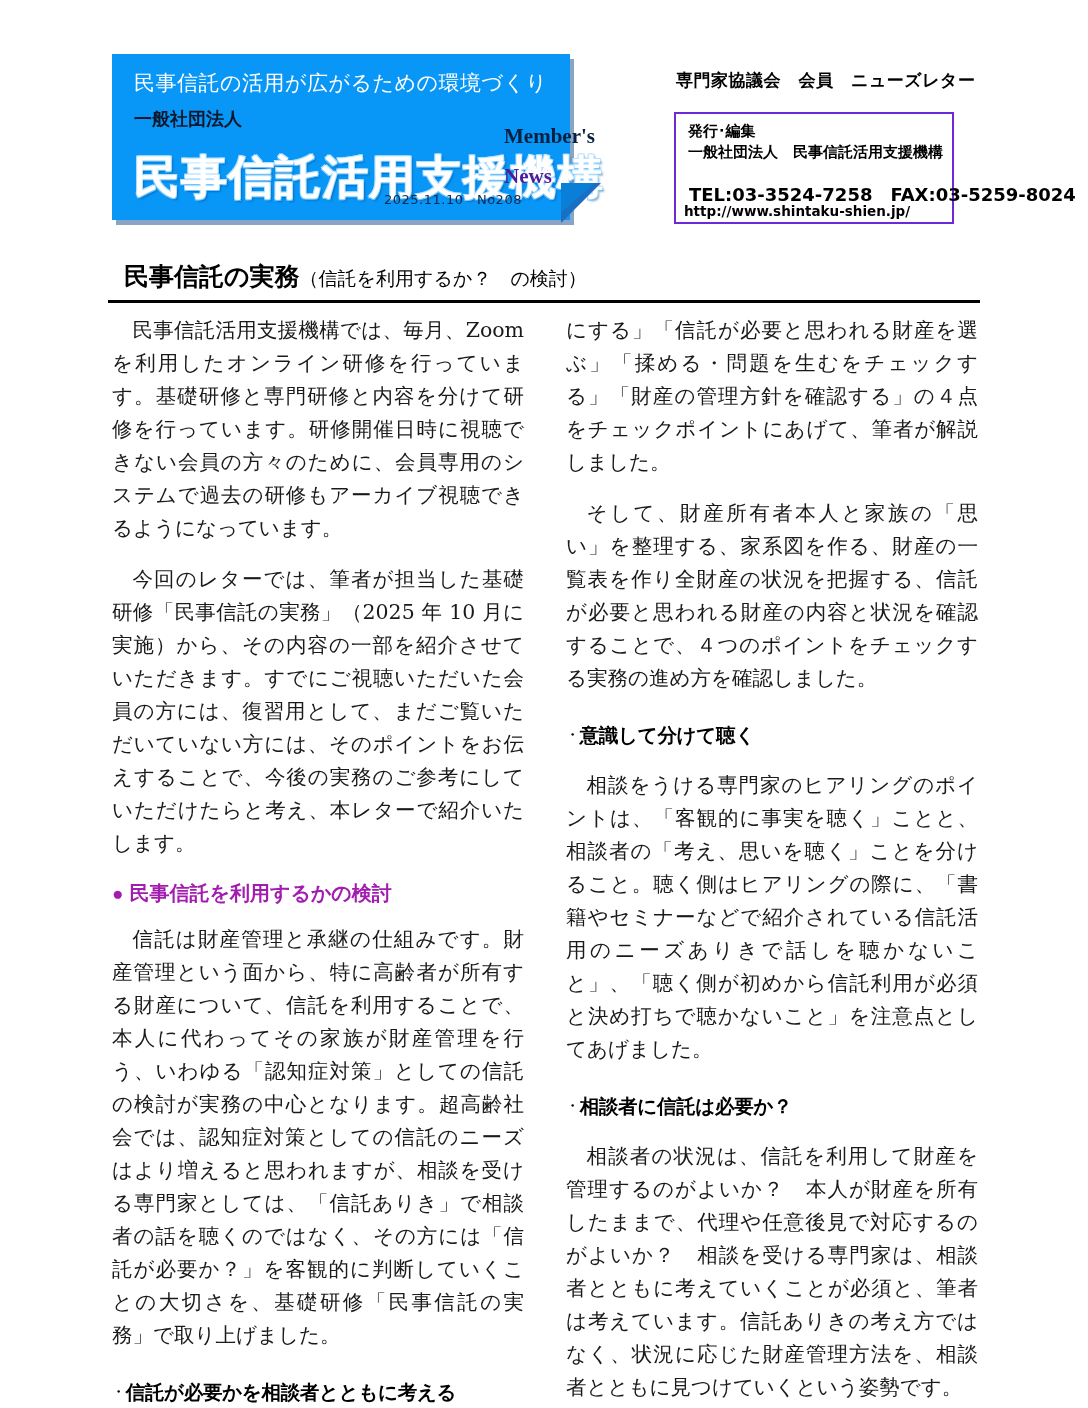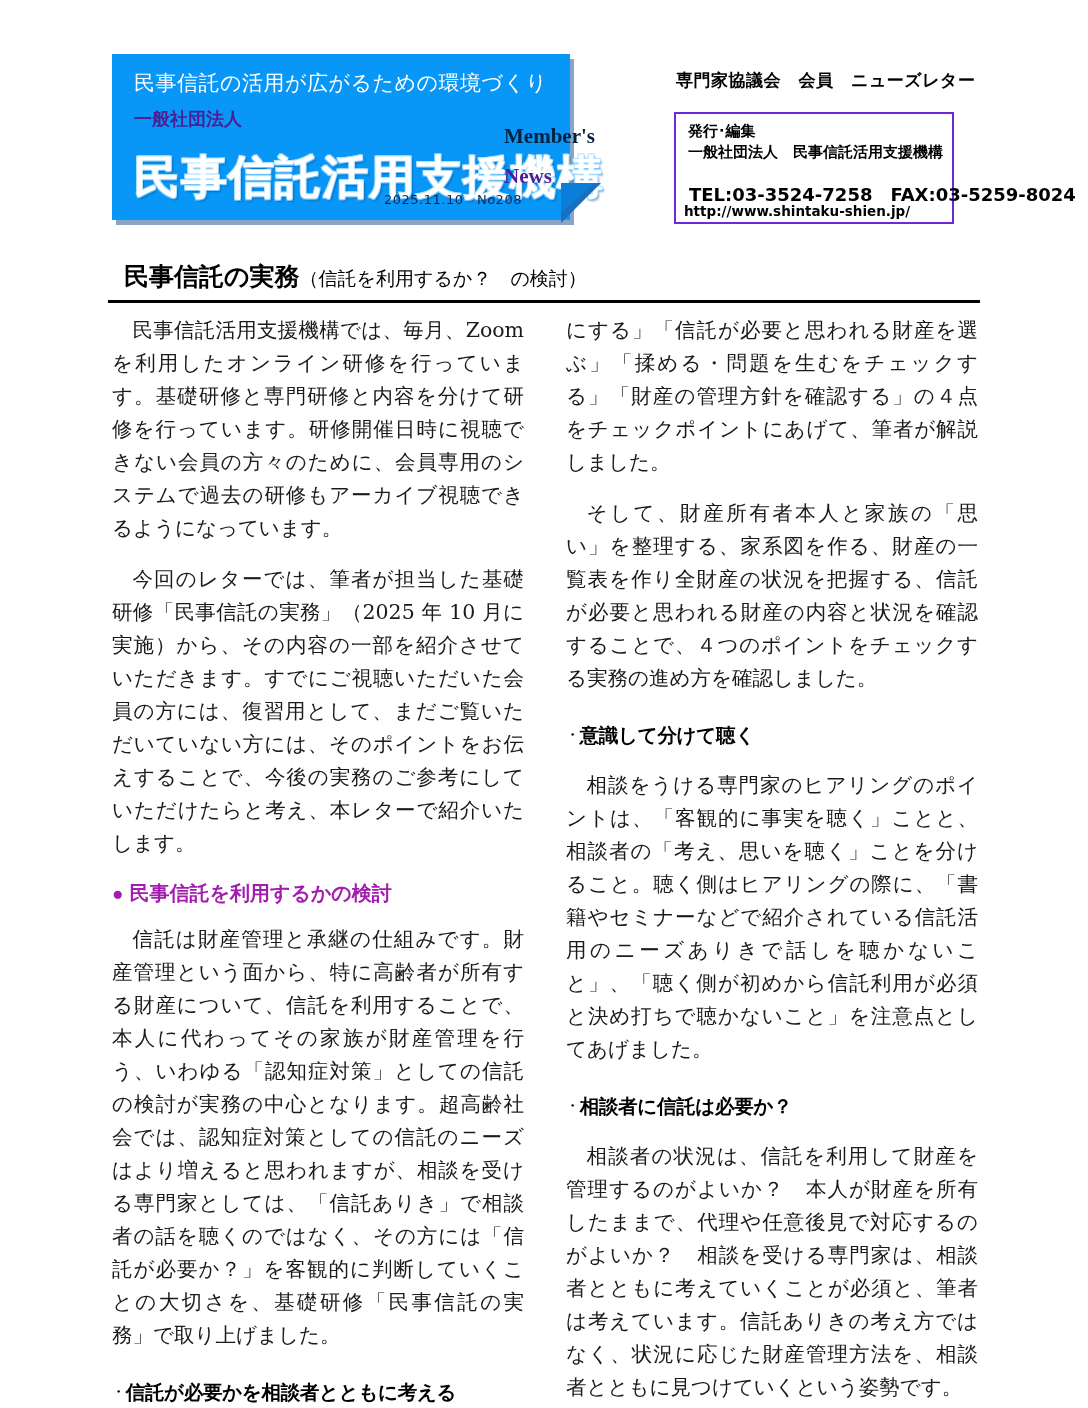--- a/index.html
+++ b/index.html
@@ -74,21 +74,21 @@
     letter-spacing: 0.5px;
     white-space: nowrap;
   }
   .banner-line2 {
     position: absolute;
     left: 22px;
     top: 53px;
     font-family: "DejaVu Sans", "Liberation Sans", sans-serif;
     font-size: 18px;
     font-weight: bold;
-    color: #4c1d95;
+    color: #0f172a;
     white-space: nowrap;
   }
   .banner-org {
     position: absolute;
     left: 22px;
     top: 93px;
     font-family: Liberation Mono, monospace;
     font-size: 46px;
     font-weight: bold;
     color: #ffffff;

